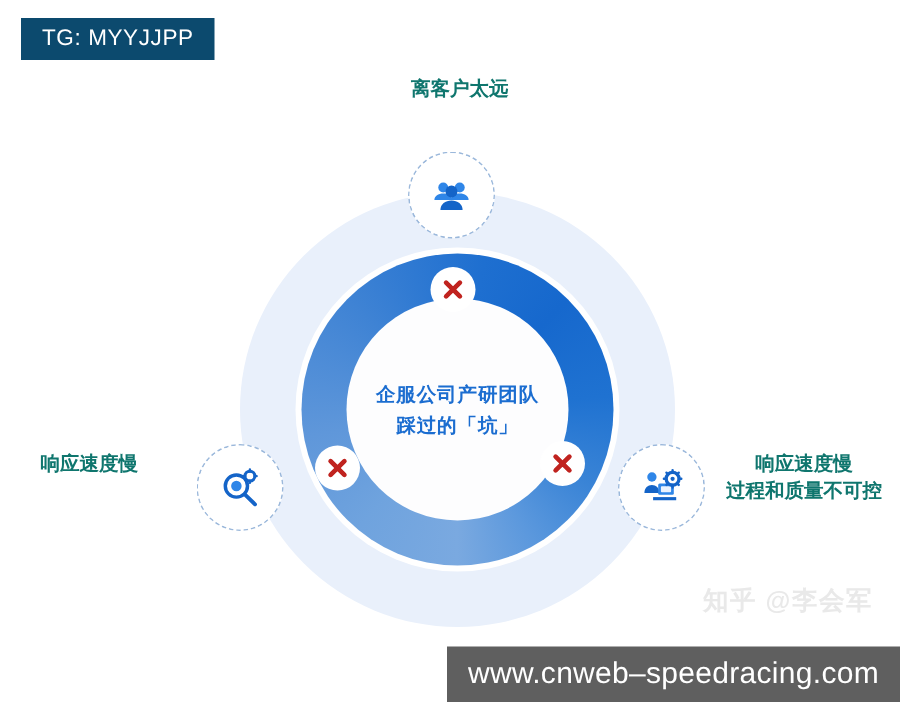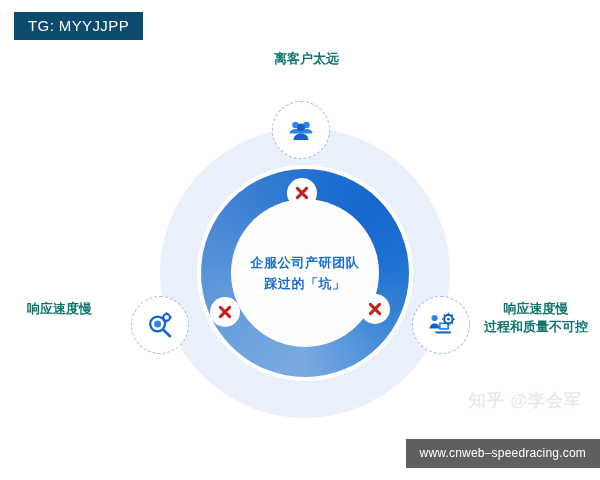--- a/index.html
+++ b/index.html
@@ -28,21 +28,21 @@
     line-height: 1;
     white-space: nowrap;
     z-index: 40;
   }
   .url-chip {
     position: absolute;
     right: 0px;
     bottom: 12px;
     background: #5f5f5f;
     color: #ffffff;
-    font-size: 12px;
+    font-size: 20px;
     letter-spacing: .2px;
     padding: 8px 14px 9px 14px;
     line-height: 1;
     white-space: nowrap;
     z-index: 40;
   }
   .zhihu-wm {
     position: absolute;
     right: 18px;
     bottom: 68px;

